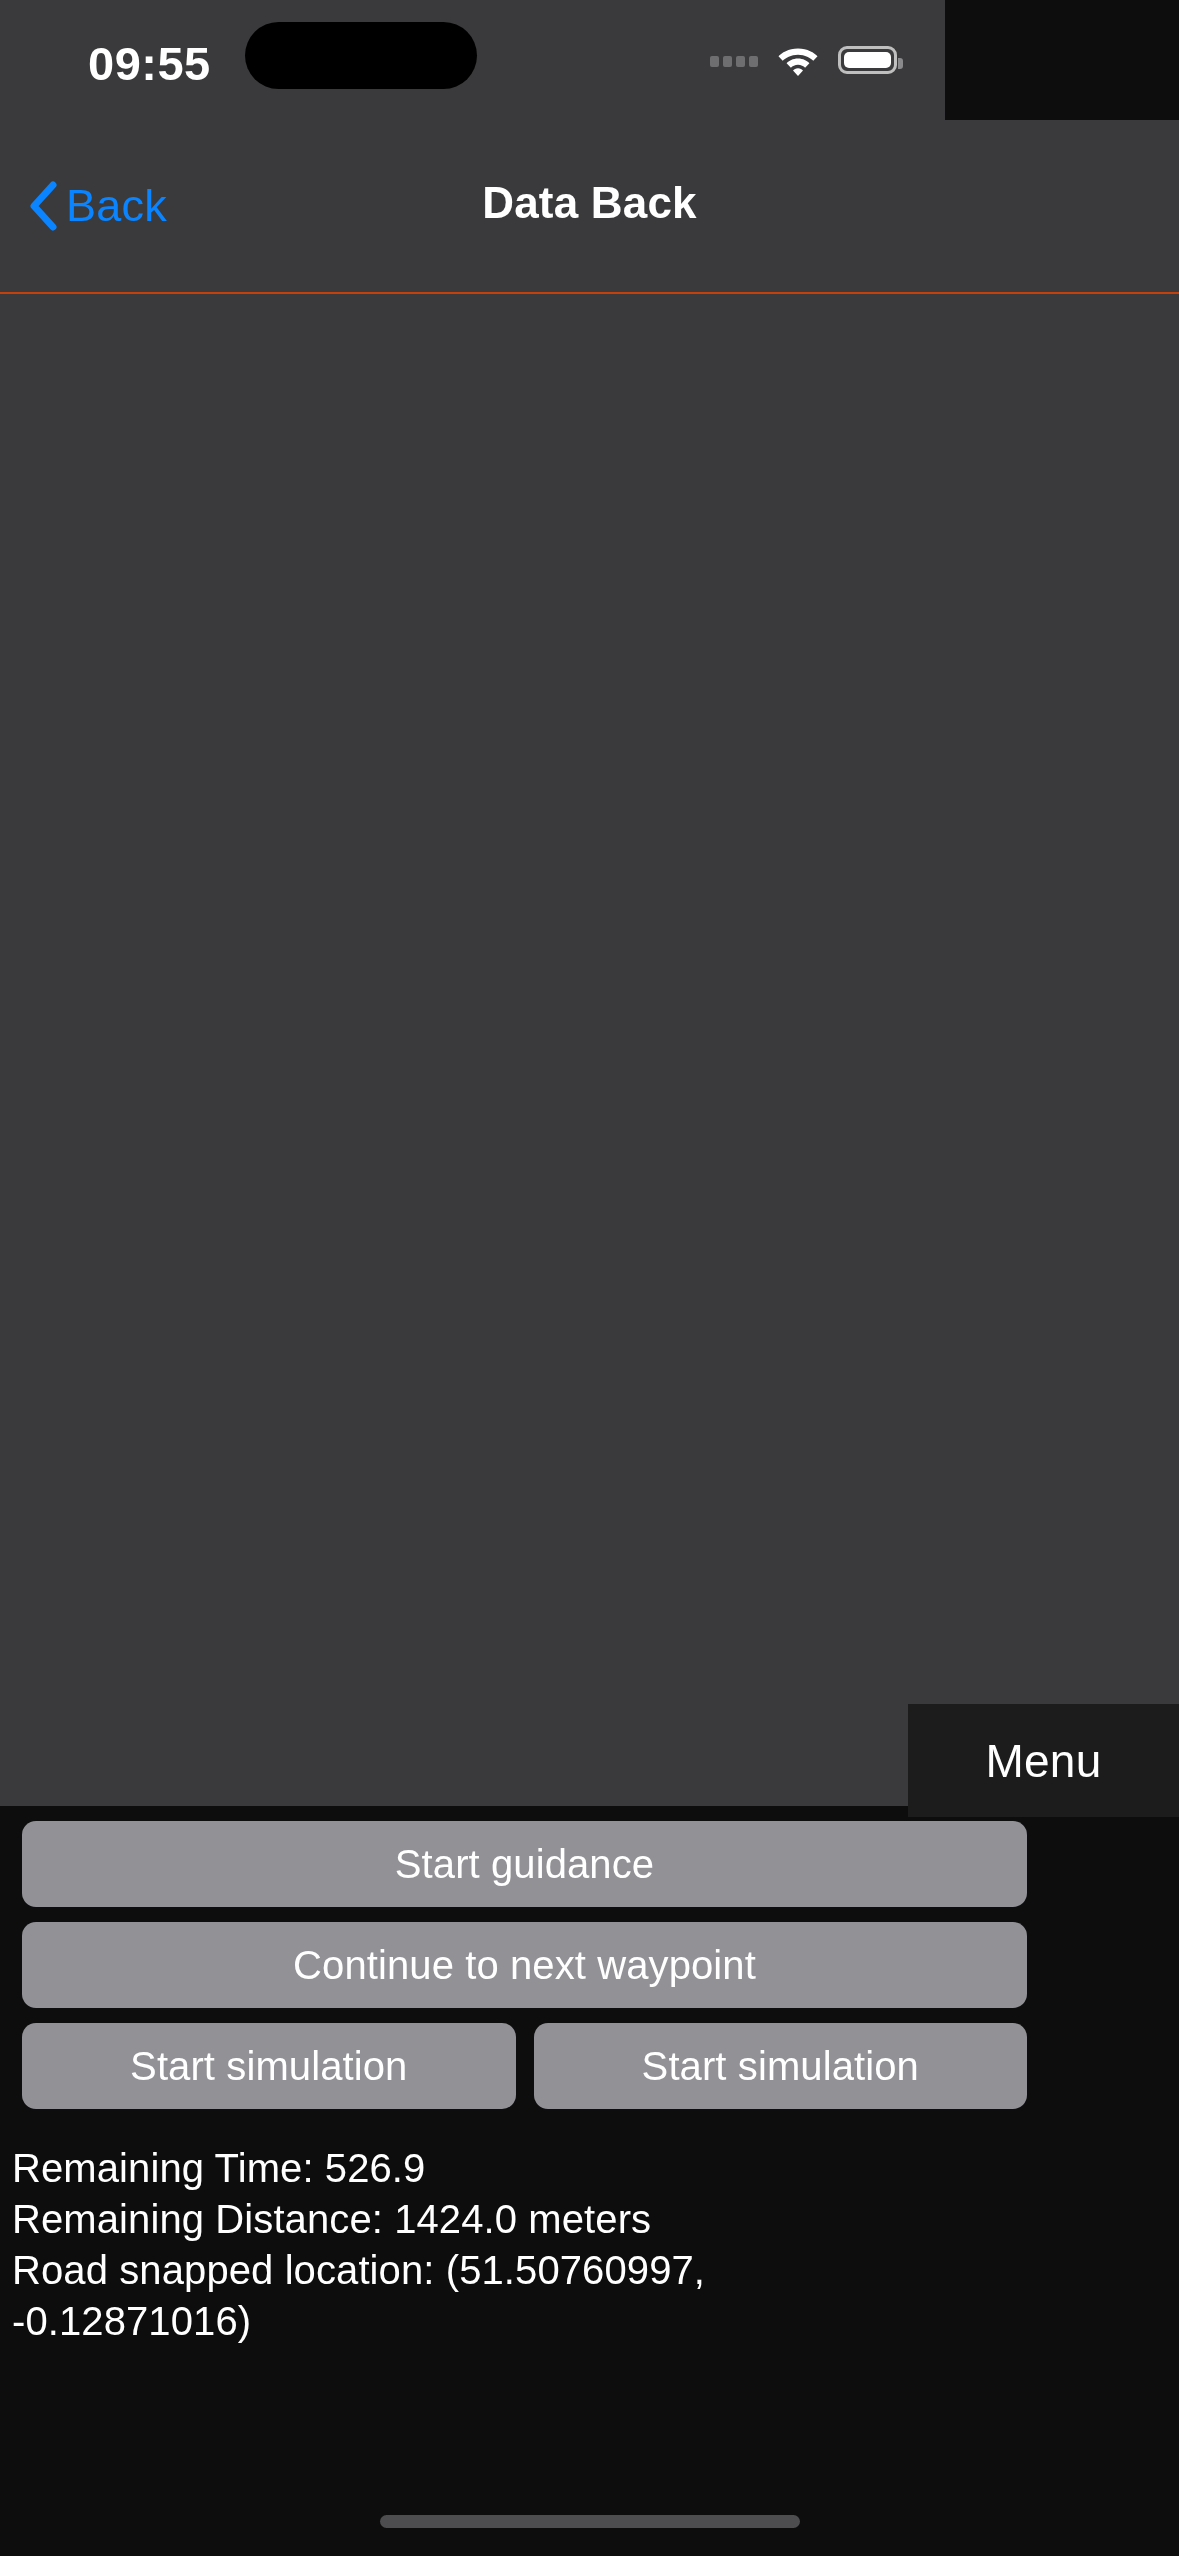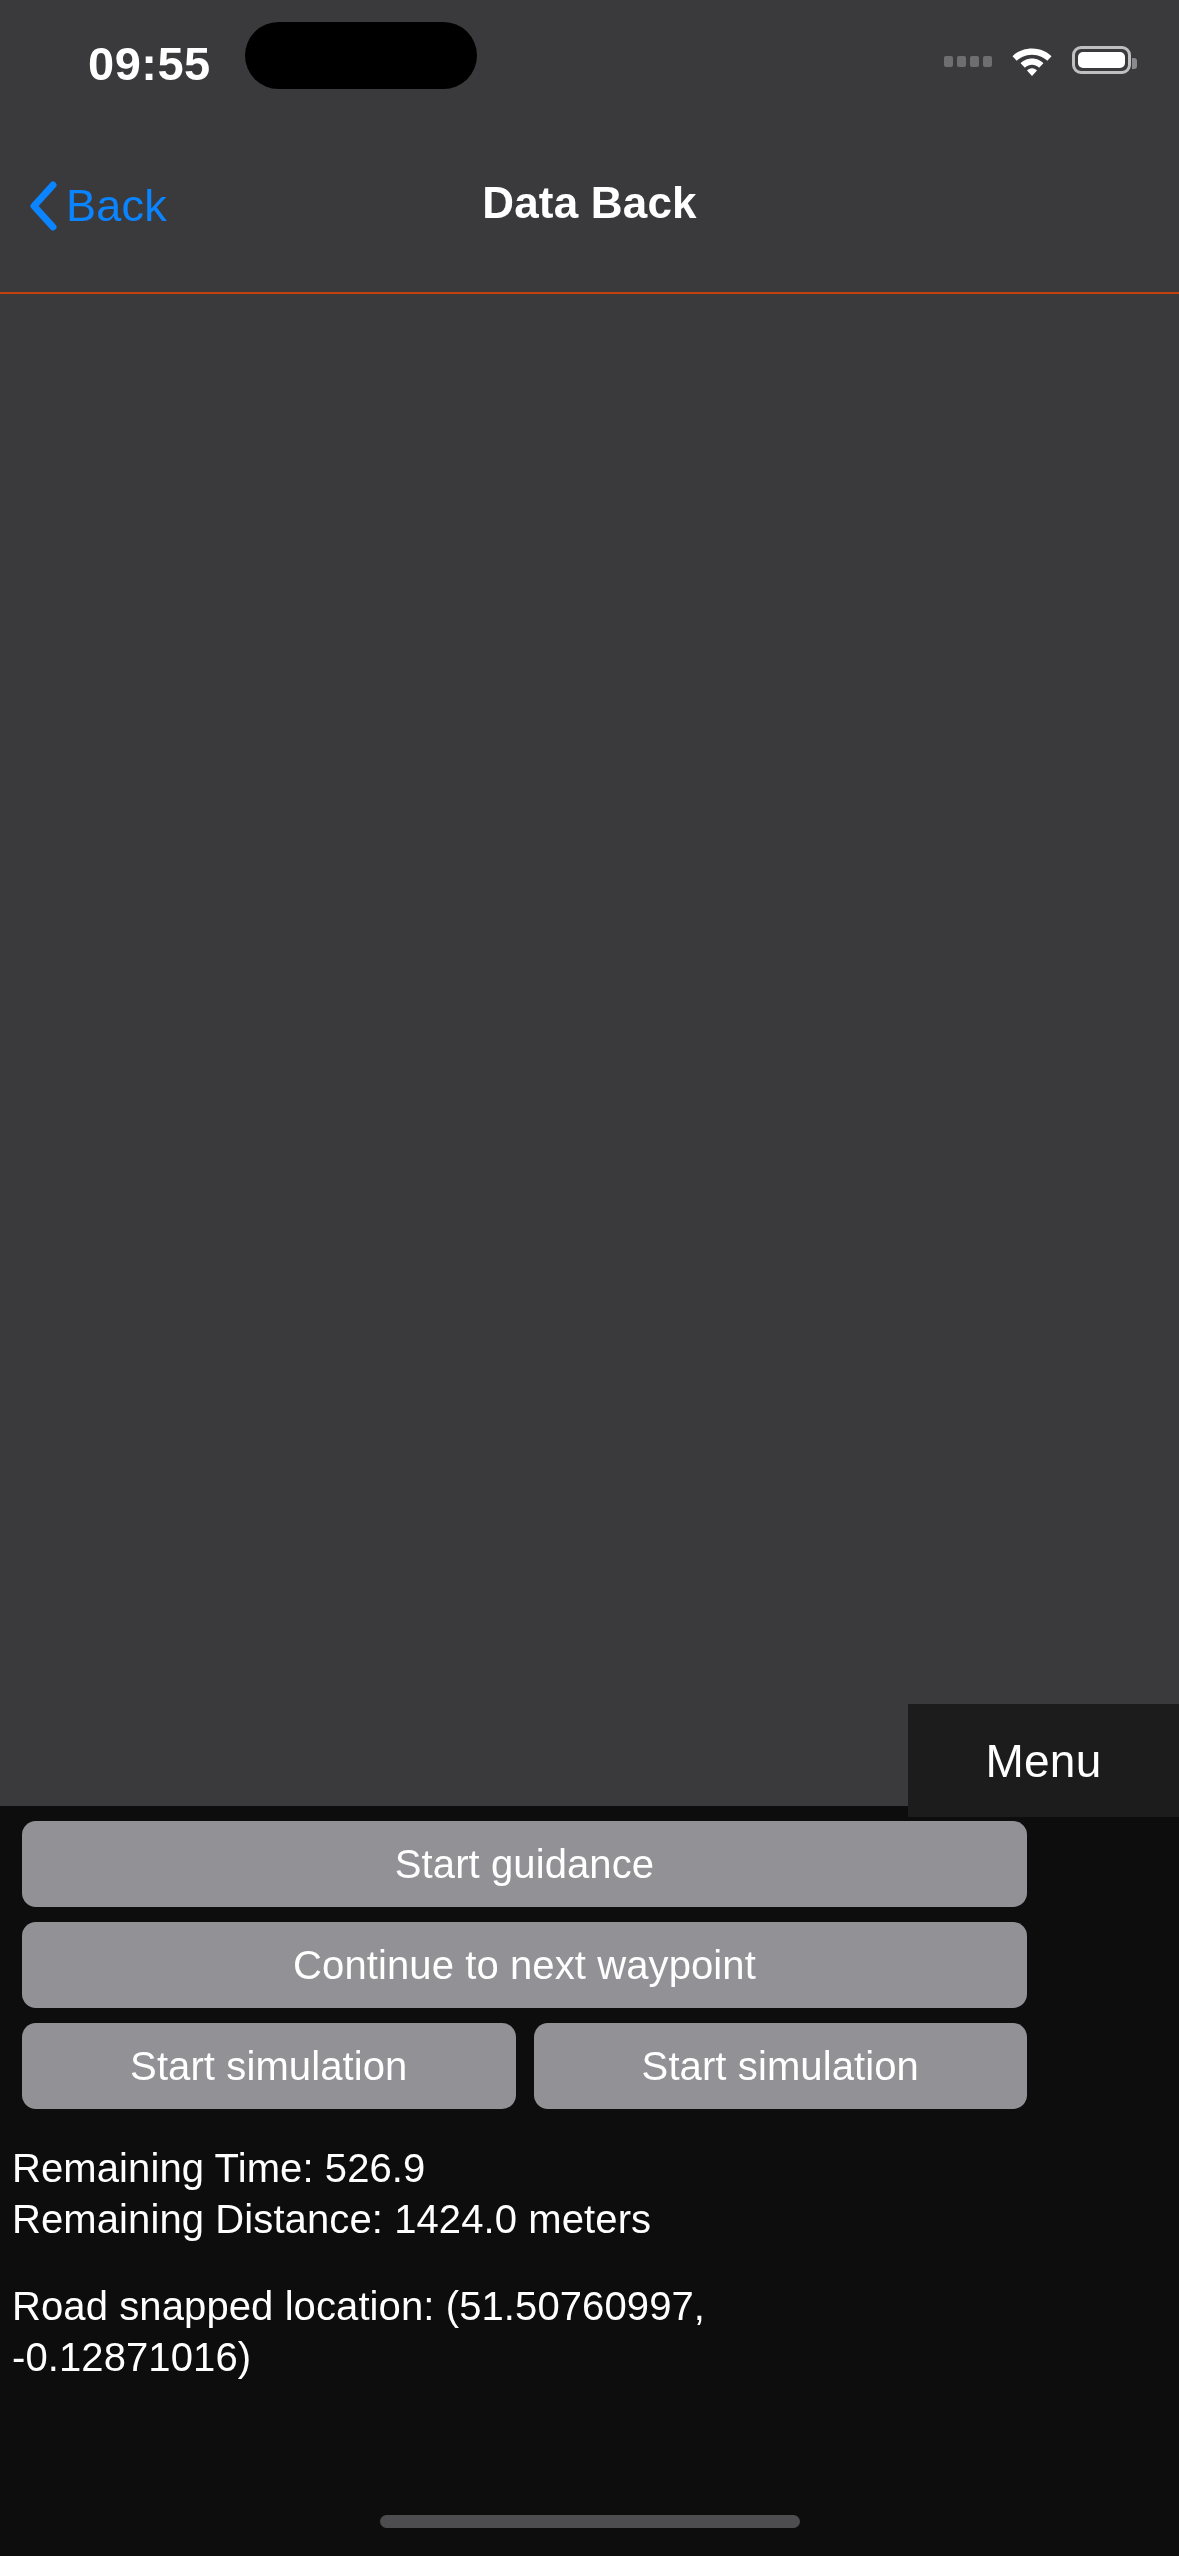--- a/index.html
+++ b/index.html
@@ -11,21 +11,21 @@
   }
   #screen {
     position:relative;
     width:1179px; height:2556px;
     background:#0d0d0d;
   }
 
   
   #status-bar {
     position:absolute; top:0; left:0;
-    width:1179px; height:120px;
+    width:945px; height:120px;
     background:#3a3a3c;
     z-index:5;
   }
   #status-time {
     position:absolute; left:88px; top:36px;
     width:180px;
     color:#ffffff;
     font-size:47px;
     font-weight:bold;
     letter-spacing:0.5px;
@@ -151,21 +151,20 @@
     padding:0 12px;
     margin-top:34px;
   }
   .info-line {
     color:#ffffff;
     font-size:40px;
     line-height:51px;
     letter-spacing:0.1px;
   }
   #info-location {
-    margin-top:36px;
     color:#ffffff;
     font-size:40px;
     line-height:51px;
     letter-spacing:0.1px;
     max-width:900px;
   }
 
   
   #home-indicator {
     position:absolute; left:50%; bottom:28px;

